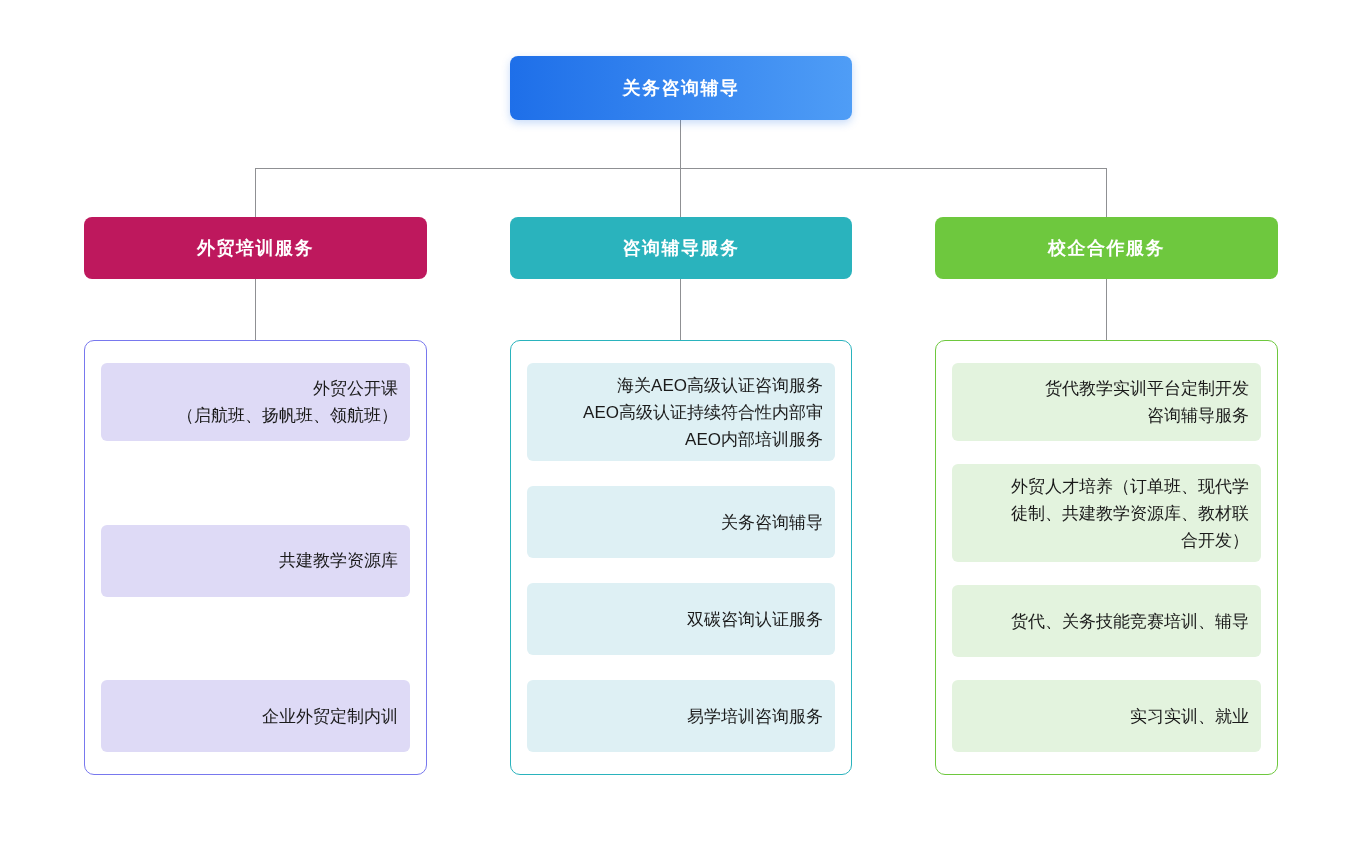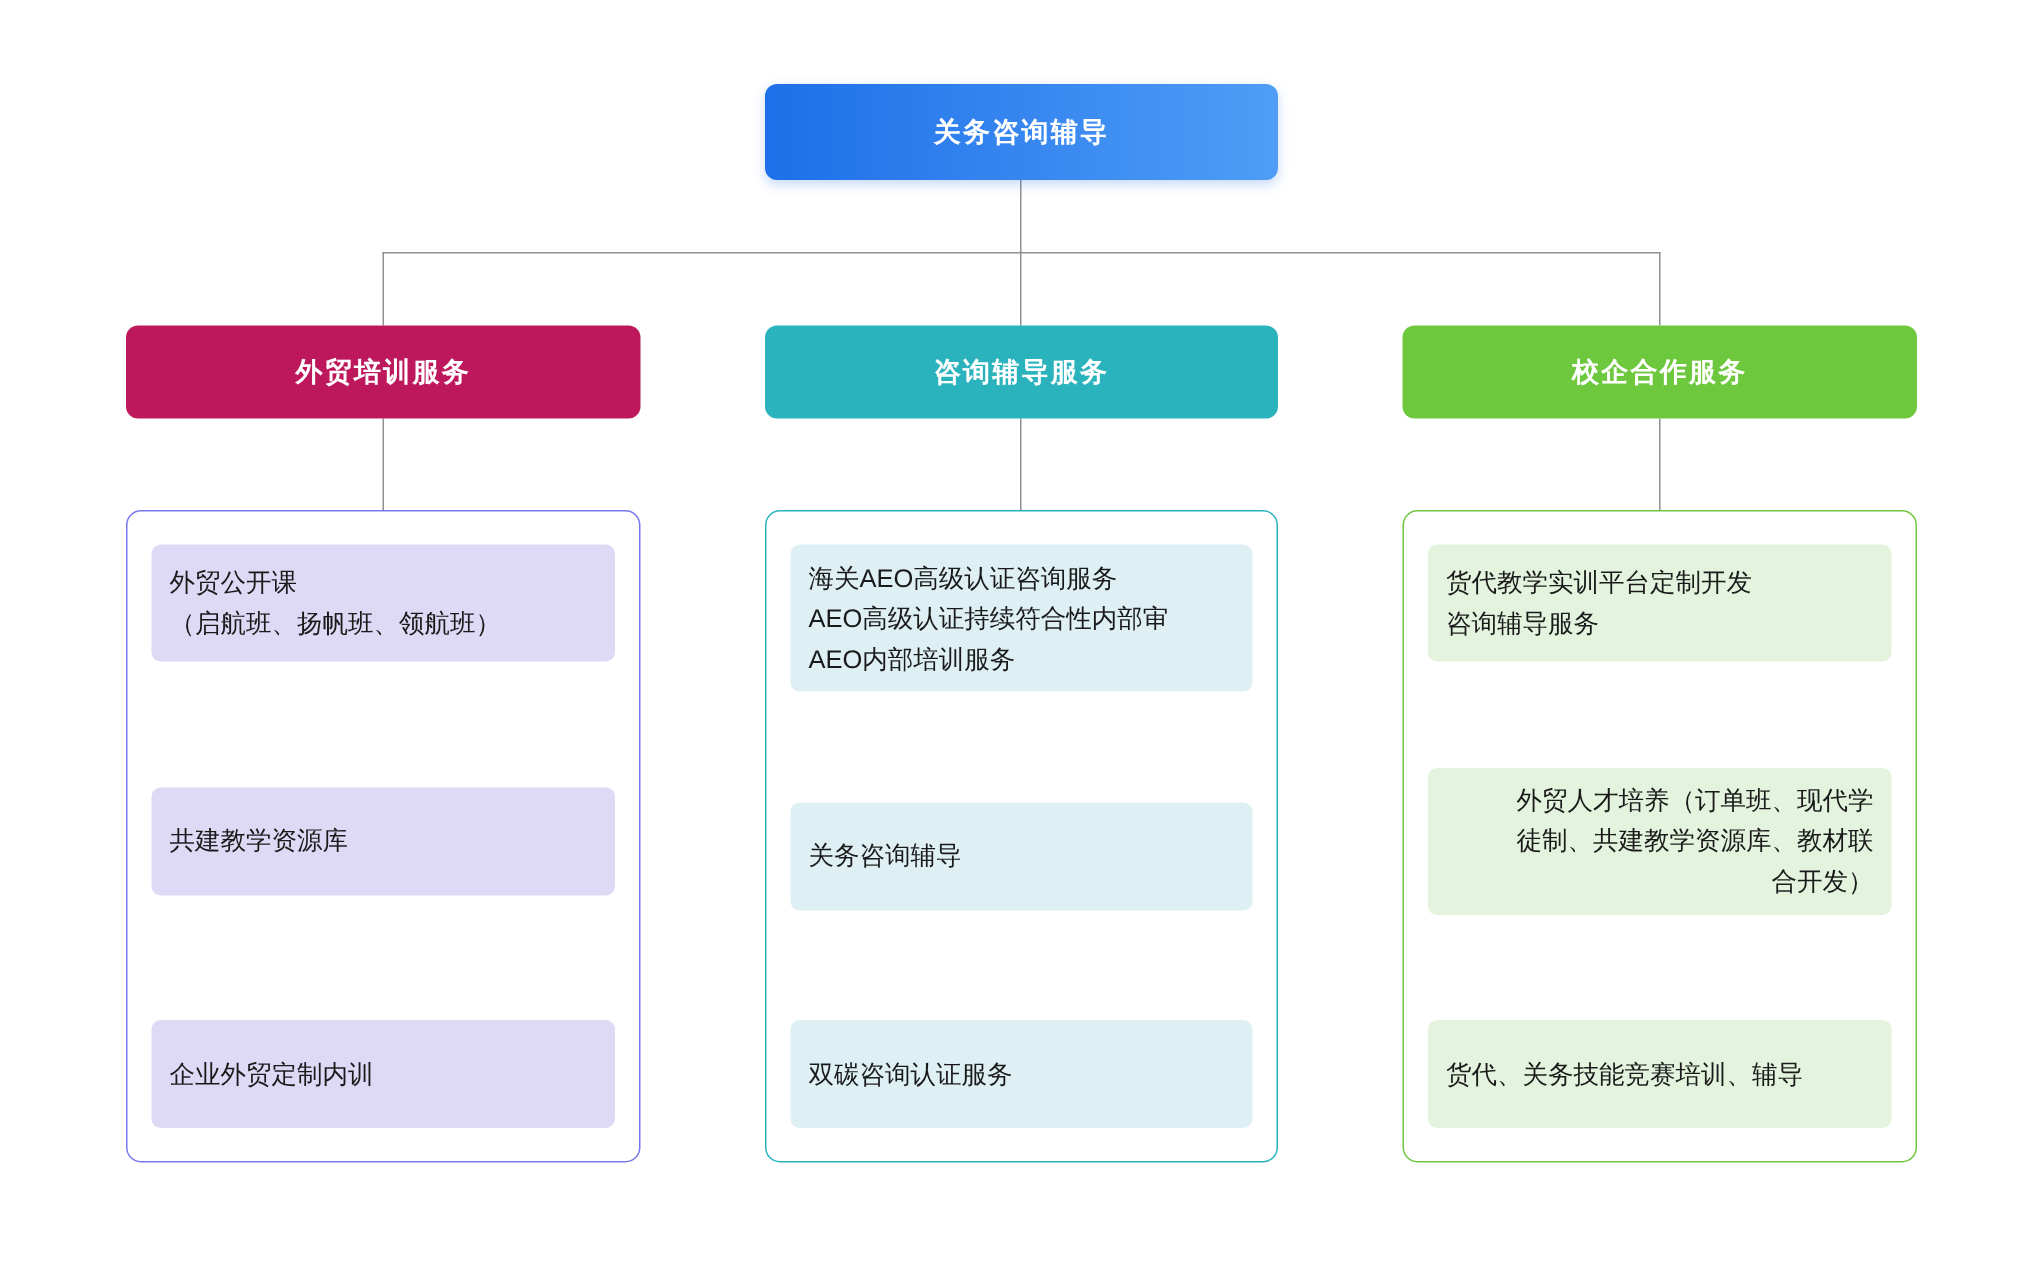--- a/index.html
+++ b/index.html
@@ -60,21 +60,21 @@
 
   .item {
     border-radius: 6px;
     display: flex;
     align-items: center;
     justify-content: center;
     padding: 8px 12px;
     font-size: 17px;
     line-height: 27px;
     color: #1a1a1a;
-    text-align: left;
+    text-align: right;
   }
   .container-1 .item { background: #dedaf6; }
   .container-2 .item { background: #def0f4; }
   .container-3 .item { background: #e3f3de; }
 
   .item-text { white-space: pre-line; width: 100%; }
   .item[data-align="left"] { text-align: right; justify-content: flex-start; }
 
   .h-1 { min-height: 72px; }  
   .h-2 { min-height: 78px; }  
@@ -126,30 +126,36 @@
       <span class="item-text">海关AEO高级认证咨询服务
 AEO高级认证持续符合性内部审
 AEO内部培训服务</span>
     </div>
     <div class="item h-1" data-align="center">
       <span class="item-text">关务咨询辅导</span>
     </div>
     <div class="item h-1" data-align="center">
       <span class="item-text">双碳咨询认证服务</span>
     </div>
+    <div class="item h-1" data-align="center">
+      <span class="item-text">易学培训咨询服务</span>
+    </div>
   </div>
 
   <div class="container container-3">
     <div class="item h-2" data-align="center">
       <span class="item-text">货代教学实训平台定制开发
 咨询辅导服务</span>
     </div>
     <div class="item h-3" data-align="left">
       <span class="item-text">外贸人才培养（订单班、现代学
 徒制、共建教学资源库、教材联
 合开发）</span>
     </div>
     <div class="item h-1" data-align="center">
       <span class="item-text">货代、关务技能竞赛培训、辅导</span>
     </div>
+    <div class="item h-1" data-align="center">
+      <span class="item-text">实习实训、就业</span>
+    </div>
   </div>
 
 </div>
 
 </body></html>

